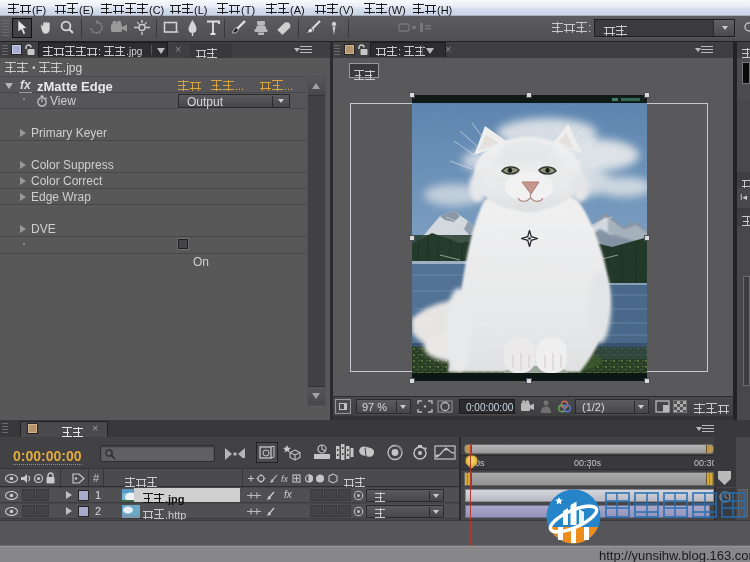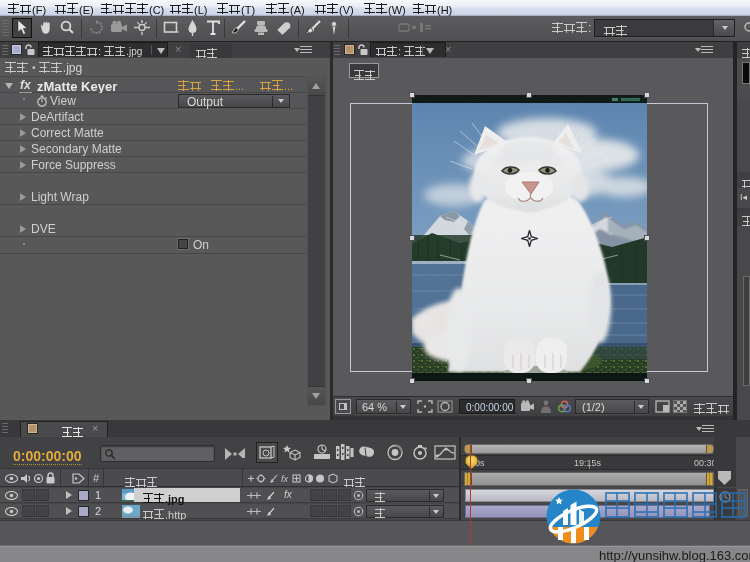--- a/index.html
+++ b/index.html
@@ -202,21 +202,21 @@
       </div>
 </div>
 
 <div id="fxpanel">
 
  <span class="abs" style="left:5px;top:3px;color:#d4d4d4;font-size:12px"><i class="k kl p3"></i><i class="k kl p1"></i> <b style="font-size:9px;vertical-align:1px">•</b> <i class="k kl p3"></i><i class="k kl p1"></i>.jpg</span>
 
  <div class="row" style="top:18px;height:17px;border-top:1px solid #4a4a4c;background:#565658">
   <div class="abs tri-d" style="left:5px;top:6px;border-top-color:#b5b5b5"></div>
   <span class="abs" style="left:19px;top:1px;color:#ddd;font-size:12px;font-style:italic;font-weight:bold;border-bottom:1px solid #999;padding:0 1px">fx</span>
-  <b class="abs" style="left:37px;top:2px;color:#e9e9e9;font-size:13px">zMatte Keyer</b>
+  <b class="abs" style="left:37px;top:2px;color:#e9e9e9;font-size:13px">zMatte Edge</b>
   <span class="abs" style="left:178px;top:2px;color:#d9a33f;font-size:12px;border-bottom:1px dotted #d9a33f"><i class="k ko p1"></i><i class="k ko p2"></i></span>
   <span class="abs" style="left:211px;top:2px;color:#d9a33f;font-size:12px;border-bottom:1px dotted #d9a33f"><i class="k ko p3"></i><i class="k ko p1"></i><span style="font-size:11px">...</span></span>
   <span class="abs" style="left:260px;top:2px;color:#d9a33f;font-size:12px;border-bottom:1px dotted #d9a33f"><i class="k ko p2"></i><i class="k ko p3"></i><span style="font-size:11px">...</span></span>
  </div>
 
  <div class="row" style="top:35px;background:#565658">
   <span class="abs" style="left:23px;top:5px;width:2px;height:2px;background:#888"></span>
   <svg class="abs" style="left:36px;top:2px" width="12" height="12" viewBox="0 0 12 12">
           <circle cx="6" cy="7" r="4.2" fill="none" stroke="#c9c9c9" stroke-width="1.2"></circle>
           <rect x="4.6" y="0.5" width="2.8" height="1.6" fill="#c9c9c9"></rect>
@@ -224,48 +224,44 @@
           <path d="M9.5 2.5 L10.6 3.6" stroke="#c9c9c9" stroke-width="1.2"></path>
         </svg>
   <span class="abs" style="left:50px;top:1px">View</span>
   <div class="ddown" style="left:178px;top:1px;width:112px;height:14px">
     <span style="position:absolute;left:8px;top:0px;font-size:12px">Output</span>
     <div class="abs" style="right:16px;top:1px;width:1px;height:12px;background:#2a2a2c"></div>
     <div class="dar" style="right:5px"></div>
   </div>
  </div>
 
- <div class="row" style="top:51px">
-        <span class="abs tri-r" style="left:20px;top:4px"></span>
-        <span class="abs" style="left:31px;top:1px">DeArtifact</span>
-      </div>
  <div class="row" style="top:67px">
         <span class="abs tri-r" style="left:20px;top:4px"></span>
-        <span class="abs" style="left:31px;top:1px">Correct Matte</span>
-      </div>
- <div class="row" style="top:83px">
-        <span class="abs tri-r" style="left:20px;top:4px"></span>
-        <span class="abs" style="left:31px;top:1px">Secondary Matte</span>
+        <span class="abs" style="left:31px;top:1px">Primary Keyer</span>
       </div>
  <div class="row" style="top:99px">
         <span class="abs tri-r" style="left:20px;top:4px"></span>
-        <span class="abs" style="left:31px;top:1px">Force Suppress</span>
+        <span class="abs" style="left:31px;top:1px">Color Suppress</span>
+      </div>
+ <div class="row" style="top:115px">
+        <span class="abs tri-r" style="left:20px;top:4px"></span>
+        <span class="abs" style="left:31px;top:1px">Color Correct</span>
       </div>
  <div class="row" style="top:131px">
         <span class="abs tri-r" style="left:20px;top:4px"></span>
-        <span class="abs" style="left:31px;top:1px">Light Wrap</span>
+        <span class="abs" style="left:31px;top:1px">Edge Wrap</span>
       </div>
  <div class="row" style="top:163px">
         <span class="abs tri-r" style="left:20px;top:4px"></span>
         <span class="abs" style="left:31px;top:1px">DVE</span>
       </div>
  <div class="row" style="top:179px;height:17px">
   <span class="abs" style="left:23px;top:6px;width:2px;height:2px;background:#888"></span>
   <div class="abs" style="left:178px;top:2px;width:10px;height:10px;background:#454547;border:1px solid #202022;box-shadow:0 0 0 1px #6e6e70"></div>
-  <span class="abs" style="left:193px;top:1px">On</span>
+  <span class="abs" style="left:193px;top:18px">On</span>
  </div>
 
  <div class="abs" style="left:307px;top:18px;width:19px;height:330px;background:#414143;border:1px solid #515153">
   <div class="abs" style="left:0px;top:0px;width:17px;height:19px;background:linear-gradient(#565658,#48484a);border-bottom:1px solid #333">
           <div class="abs" style="left:4px;top:6px;width:0;height:0;border-bottom:6px solid #a2a2a2;border-left:4.5px solid transparent;border-right:4.5px solid transparent"></div>
         </div>
   <div class="abs" style="left:0px;bottom:0px;width:17px;height:19px;background:linear-gradient(#565658,#48484a);border-top:1px solid #333">
           <div class="abs" style="left:4px;top:6px;width:0;height:0;border-top:6px solid #a2a2a2;border-left:4.5px solid transparent;border-right:4.5px solid transparent"></div>
         </div>
  </div>
@@ -424,21 +420,21 @@
       <div class="hd" style="left:311px;top:177px"></div>
  <div class="hd" style="left:76px;top:320px"></div>
       <div class="hd" style="left:193px;top:320px"></div>
       <div class="hd" style="left:311px;top:320px"></div>
 
  <div class="abs" style="left:0;top:338px;width:400px;height:20px;background:linear-gradient(#49494b,#3f3f41);border-top:1px solid #2c2c2e">
   <div class="abs" style="left:2px;top:2px;width:16px;height:15px;border:1px solid #99999b;background:#4a4a4c">
           <div class="abs" style="left:3px;top:3px;width:8px;height:7px;border:1px solid #c0c0c0;border-right-width:3px"></div>
         </div>
   <div class="ddown" style="left:23px;top:2px;width:55px;height:15px">
-          <span class="abs" style="left:5px;top:1px;font-size:11px">64 %</span>
+          <span class="abs" style="left:5px;top:1px;font-size:11px">97 %</span>
           <div class="abs" style="right:13px;top:1px;width:1px;height:12px;background:#2a2a2c"></div>
           <div class="dar" style="right:4px"></div>
         </div>
   <svg class="abs" style="left:84px;top:3px" width="16" height="13" viewBox="0 0 16 13">
           <path d="M1 4 V1 H5 M11 1 H15 V4 M15 9 V12 H11 M5 12 H1 V9" fill="none" stroke="#b9b9b9" stroke-width="1.4"></path>
           <circle cx="8" cy="6.5" r="1.2" fill="#b9b9b9"></circle>
         </svg>
   <svg class="abs" style="left:104px;top:3px" width="16" height="13" viewBox="0 0 16 13">
           <rect x="1" y="1" width="14" height="11" fill="none" stroke="#8a8a8a" stroke-width="1.2"></rect>
           <circle cx="8" cy="6.5" r="4" fill="none" stroke="#b9b9b9" stroke-width="1.3"></circle>
@@ -601,21 +597,21 @@
   <span class="abs" style="left:344px;top:4px"><i class="k kl p2 s10"></i><i class="k kl p1 s10"></i></span>
  </div>
 
  <div class="abs" style="left:461px;top:17px;width:253px;height:50px;background:#424244">
   <div class="abs" style="left:3px;top:7px;width:250px;height:10px;background:linear-gradient(#b4b4b4,#9a9a9a);border-radius:4px;border:1px solid #6a6a6a">
     <div class="abs" style="left:0;top:0;width:7px;height:8px;background:#bb9752;border-right:1px solid #6b5526;border-radius:3px 0 0 3px"></div>
     <div class="abs" style="right:0;top:0;width:7px;height:8px;background:#bb9752;border-left:1px solid #6b5526;border-radius:0 3px 3px 0"></div>
   </div>
   <div class="abs" style="left:0;top:18px;width:253px;height:15px;background:#39393b;border-top:1px solid #2b2b2d;border-bottom:1px solid #2b2b2d;color:#c6c6c6;font-size:9px">
     <span class="abs" style="left:14px;top:2px">0s</span>
-    <span class="abs" style="left:113px;top:2px">19:15s</span>
+    <span class="abs" style="left:113px;top:2px">00:30s</span>
     <span class="abs" style="left:233px;top:2px">00:30</span>
     <div class="abs" style="left:128px;bottom:0;width:1px;height:3px;background:#888"></div>
   </div>
   <div class="abs" style="left:3px;top:35px;width:250px;height:14px;background:linear-gradient(#ababab,#939393);border:1px solid #666">
     <div class="abs" style="left:0;top:0;width:7px;height:12px;background:repeating-linear-gradient(90deg,#d3a93c 0 2px,#a8842c 2px 3px);border-right:1px solid #6b5526"></div>
     <div class="abs" style="right:0;top:0;width:7px;height:12px;background:repeating-linear-gradient(90deg,#d3a93c 0 2px,#a8842c 2px 3px);border-left:1px solid #6b5526"></div>
   </div>
 
   <div class="abs" style="left:4px;top:18px;width:13px;height:14px;background:radial-gradient(circle at 50% 35%,#f0d060 0 25%,#d8a832 70%);border:1px solid #8a6a18;border-radius:5px 5px 3px 3px;clip-path:polygon(0 0,100% 0,100% 55%,50% 100%,0 55%)"></div>
  </div>

